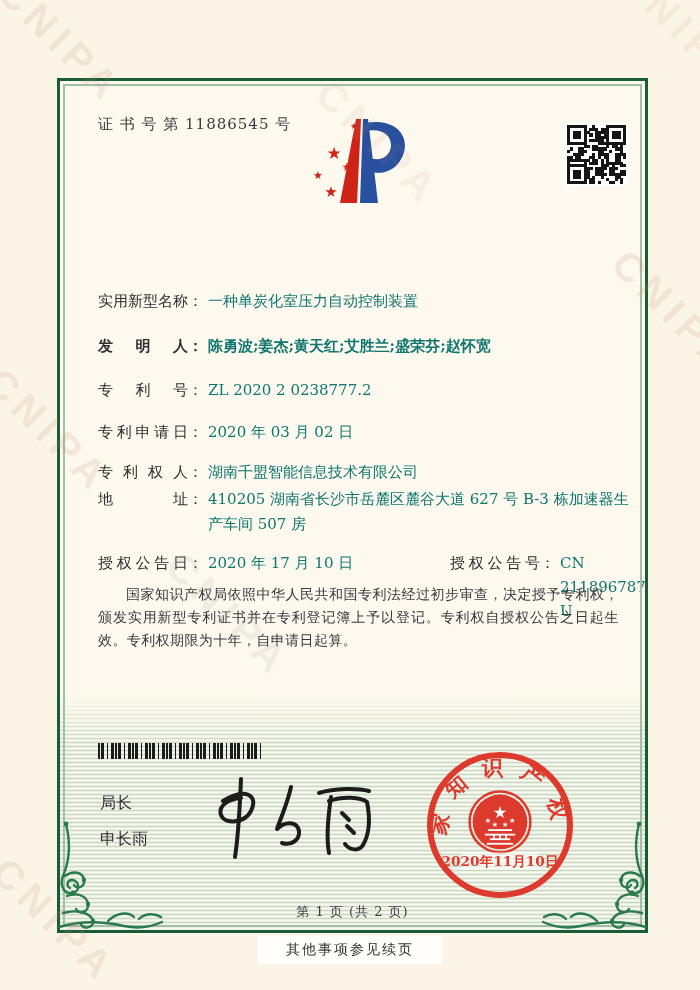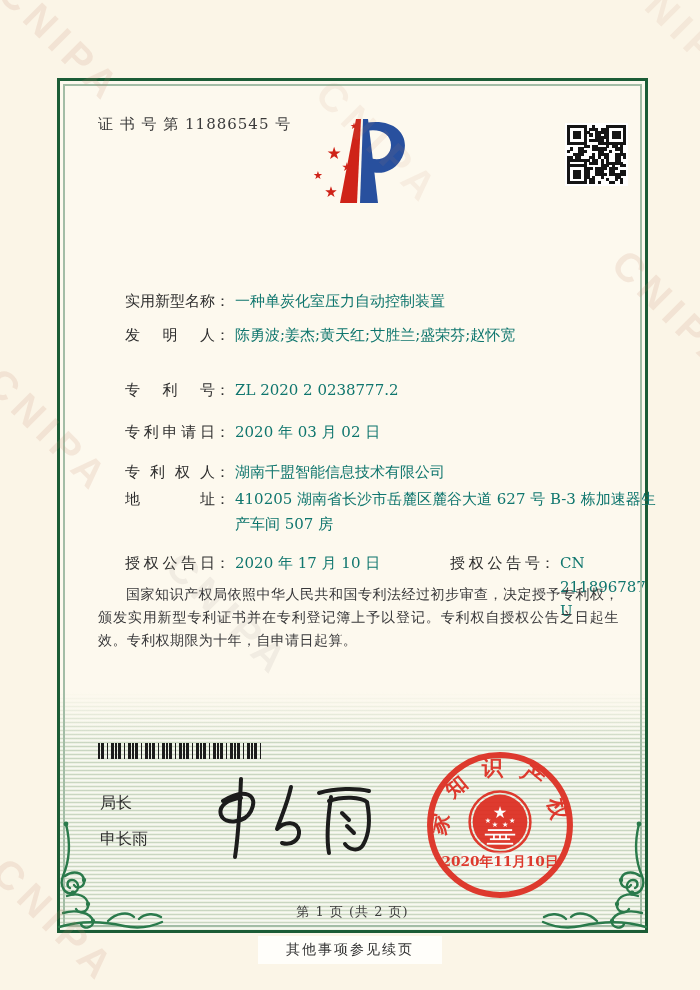--- a/index.html
+++ b/index.html
@@ -59,29 +59,29 @@
   }
   .qr-grid{position:relative;width:100%;height:100%;}
   .qr-grid .cell{position:absolute;background:#151515;}
   .title{
     position:absolute;left:0;right:0;top:130px;text-align:center;
     font-size:35px;font-weight:700;letter-spacing:9px;text-indent:9px;
     color:#242424;z-index:2;
   }
   
   .fields{position:absolute;left:38px;top:208px;right:26px;z-index:2;font-size:15px;}
-  .field-row{position:absolute;left:0;display:flex;align-items:flex-start;line-height:24px;margin-left:27px;}
+  .field-row{position:absolute;left:0;display:flex;align-items:flex-start;line-height:24px;}
   .field-label{
     display:inline-block;width:90px;text-align:justify;text-align-last:justify;
     flex:0 0 90px;color:#2e2e2e;
   }
   .field-colon{flex:0 0 auto;}
   .field-value{margin-left:5px;color:#0f766e;}
   .r1{top:0;}
-  .r2{top:34px;}
+  .r2{top:45px;font-weight:bold;}
   .r3{top:89px;}
   .r4{top:131px;}
   .r5{top:171px;}
   .r6{top:198px;}
   .r6 .field-value{width:432px;line-height:25px;}
   .r7{top:262px;}
   .grant-no-group{position:absolute;left:352px;top:262px;display:flex;line-height:24px;}
   
   .paras{
     position:absolute;left:38px;top:502px;width:521px;z-index:2;

